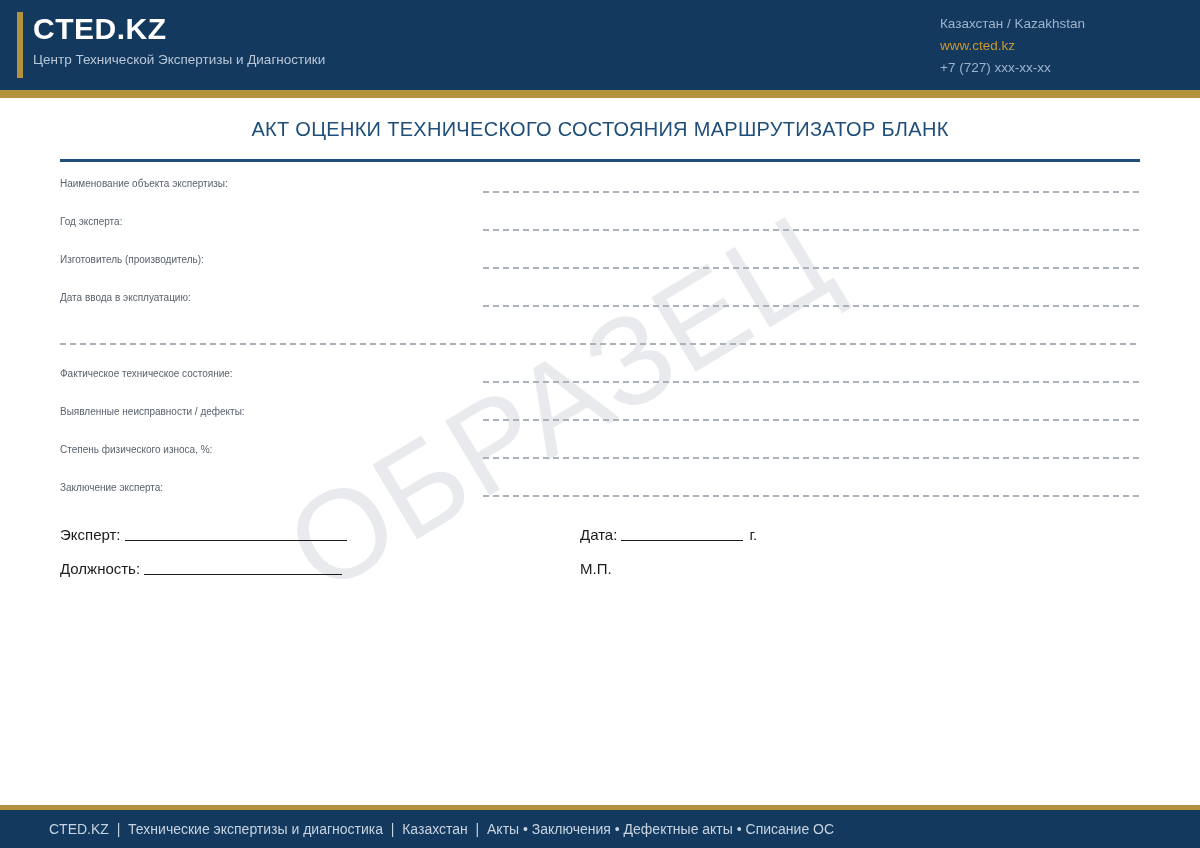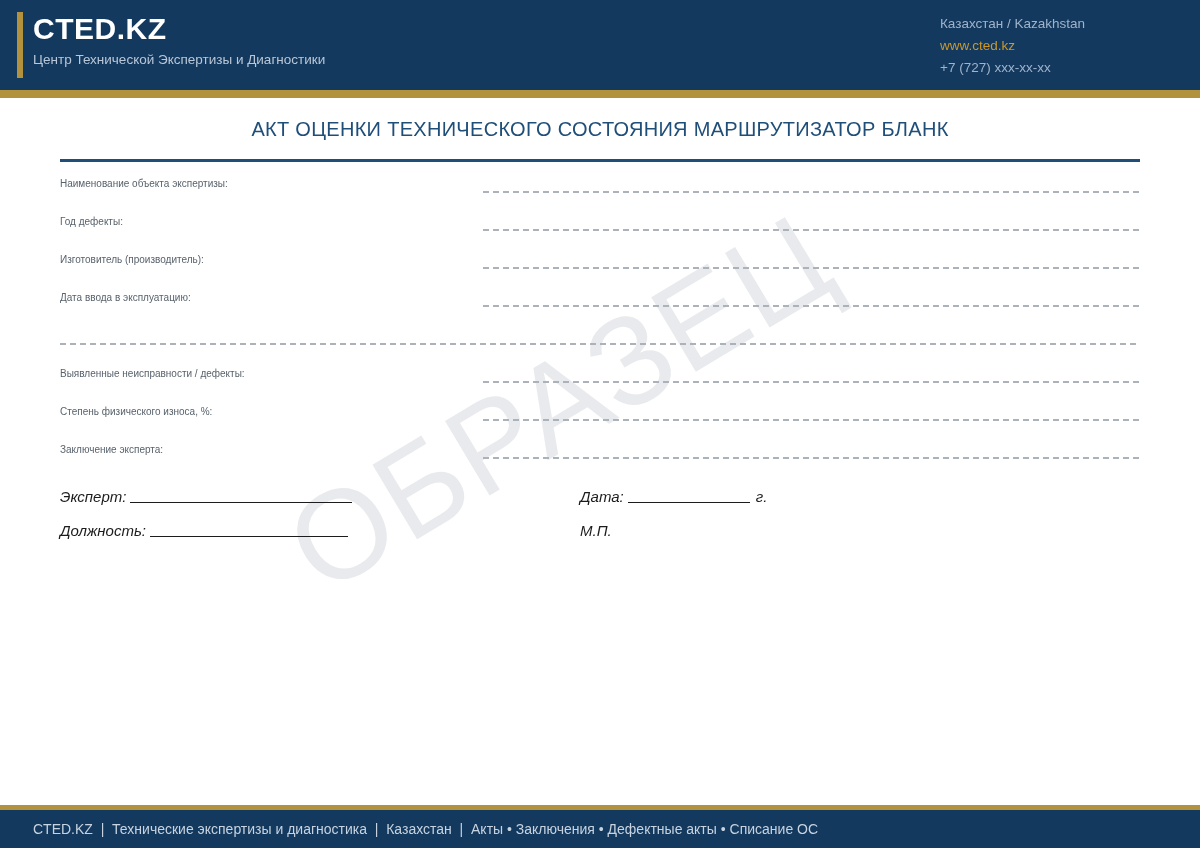--- a/index.html
+++ b/index.html
@@ -126,21 +126,21 @@
       var(--dash_gray) 0px, var(--dash_gray) 6px,
       transparent 6px, transparent 10px);
   }
 
   
   .signature {
     margin: 28px 60px 0 60px;
     font-size: 15px;
     color: var(--sign_dark);
   }
-  .sig-row { display: flex; margin-bottom: 17px; font-style: italic; }
+  .sig-row { display: flex; margin-bottom: 17px; }
   .sig-left { width: 520px; flex: none; }
   .sig-line {
     display: inline-block;
     border-bottom: 1.5px solid var(--sign_dark);
     height: 13px;
     vertical-align: -1px;
     margin-left: 4px;
   }
   .sig-line-expert { width: 222px; }
   .sig-line-date { width: 122px; margin-right: 6px; }
@@ -157,20 +157,21 @@
     height: 38px;
     background: var(--navy);
     display: flex;
     align-items: center;
     padding-left: 33px;
   }
   .footer-text {
     color: var(--footer_text);
     font-size: 14px;
     white-space: pre;
+    margin-left: 16px;
   }
 </style>
 </head>
 <body>
 
 <div class="page">
 
   <header class="header">
     <div class="header-left">
       <div class="accent-bar"></div>
@@ -192,32 +193,36 @@
   <main class="doc-main">
     <h1 class="doc-title">АКТ ОЦЕНКИ ТЕХНИЧЕСКОГО СОСТОЯНИЯ МАРШРУТИЗАТОР БЛАНК</h1>
     <div class="title-rule"></div>
 
     <div class="form">
       <div class="form-row">
         <div class="form-label">Наименование объекта экспертизы:</div>
         <div class="fill-line"></div>
       </div>
       <div class="form-row">
-        <div class="form-label">Год дефекты:</div>
+        <div class="form-label">Год эксперта:</div>
         <div class="fill-line"></div>
       </div>
       <div class="form-row">
         <div class="form-label">Изготовитель (производитель):</div>
         <div class="fill-line"></div>
       </div>
       <div class="form-row">
         <div class="form-label">Дата ввода в эксплуатацию:</div>
         <div class="fill-line"></div>
       </div>
       <div class="form-row">
+        <div class="fill-line"></div>
+      </div>
+      <div class="form-row">
+        <div class="form-label">Фактическое техническое состояние:</div>
         <div class="fill-line"></div>
       </div>
       <div class="form-row">
         <div class="form-label">Выявленные неисправности / дефекты:</div>
         <div class="fill-line"></div>
       </div>
       <div class="form-row">
         <div class="form-label">Степень физического износа, %:</div>
         <div class="fill-line"></div>
       </div>

